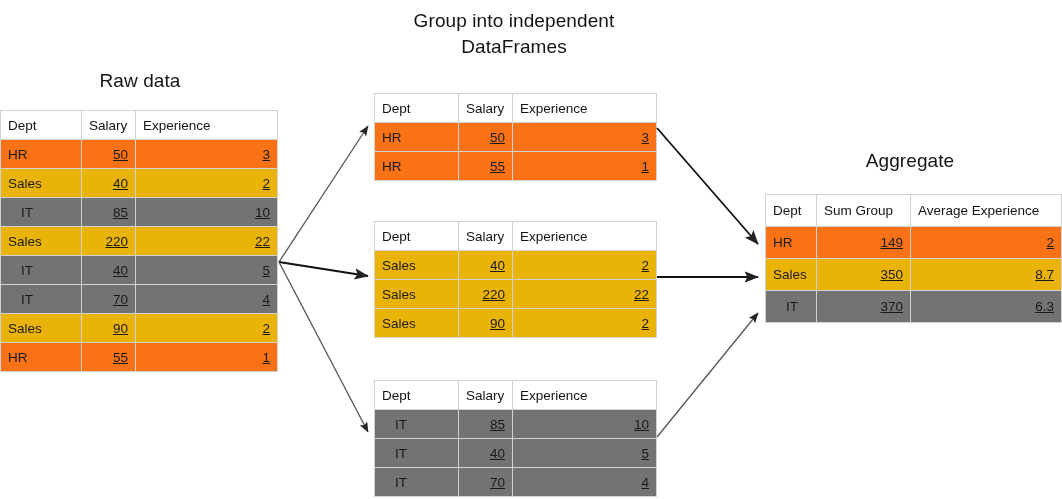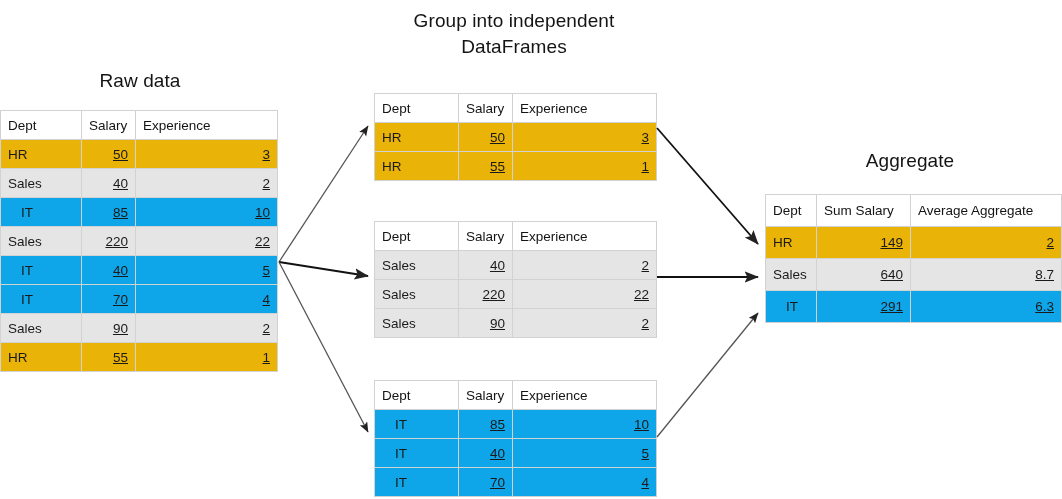--- a/index.html
+++ b/index.html
@@ -61,23 +61,23 @@
     white-space: nowrap;
   }
   table.grid th {
     text-align: left;
     background: #ffffff;
     color: #141414;
   }
   table.grid td.c-dept { text-align: left; }
   table.grid td.c-num  { text-align: right; text-decoration: underline; }
 
-  tr.row-hr  td { background: #eab308; }
-  tr.row-sales td { background: #e5e5e5; }
-  tr.row-it  td { background: #0ea5e9; padding-left: 20px; }
+  tr.row-hr  td { background: #f97316; }
+  tr.row-sales td { background: #eab308; }
+  tr.row-it  td { background: #737373; padding-left: 20px; }
 
   
   #table-raw { left: 0px; top: 110px; width: 277px; }
   #table-raw col.w1 { width: 81px; }
   #table-raw col.w2 { width: 54px; }
   #table-raw col.w3 { width: 142px; }
   #table-raw td, #table-raw th { height: 28px; }
 
   
   table.group { width: 282px; }
@@ -259,38 +259,38 @@
 
   <table class="grid" id="table-agg">
     <colgroup>
         <col class="w1">
         <col class="w2">
         <col class="w3">
       </colgroup>
     <thead>
       <tr>
         <th>Dept</th>
-        <th>Sum Salary</th>
-        <th>Average Aggregate</th>
+        <th>Sum Group</th>
+        <th>Average Experience</th>
       </tr>
     </thead>
     <tbody>
       <tr class="row-hr">
         <td class="c-dept">HR</td>
         <td class="c-num">149</td>
         <td class="c-num">2</td>
       </tr>
       <tr class="row-sales">
         <td class="c-dept">Sales</td>
-        <td class="c-num">640</td>
+        <td class="c-num">350</td>
         <td class="c-num">8.7</td>
       </tr>
       <tr class="row-it">
         <td class="c-dept">IT</td>
-        <td class="c-num">291</td>
+        <td class="c-num">370</td>
         <td class="c-num">6.3</td>
       </tr>
     </tbody>
   </table>
 
   <svg class="arrow-layer" viewBox="0 0 1062 499" width="1062" height="499">
     <defs>
       <marker id="ah" markerWidth="9" markerHeight="9" refX="7.5" refY="3.2" orient="auto" markerUnits="strokeWidth">
         <path d="M0,0 L8,3.2 L0,6.4 L1.6,3.2 z" fill="#222222"></path>
       </marker>

